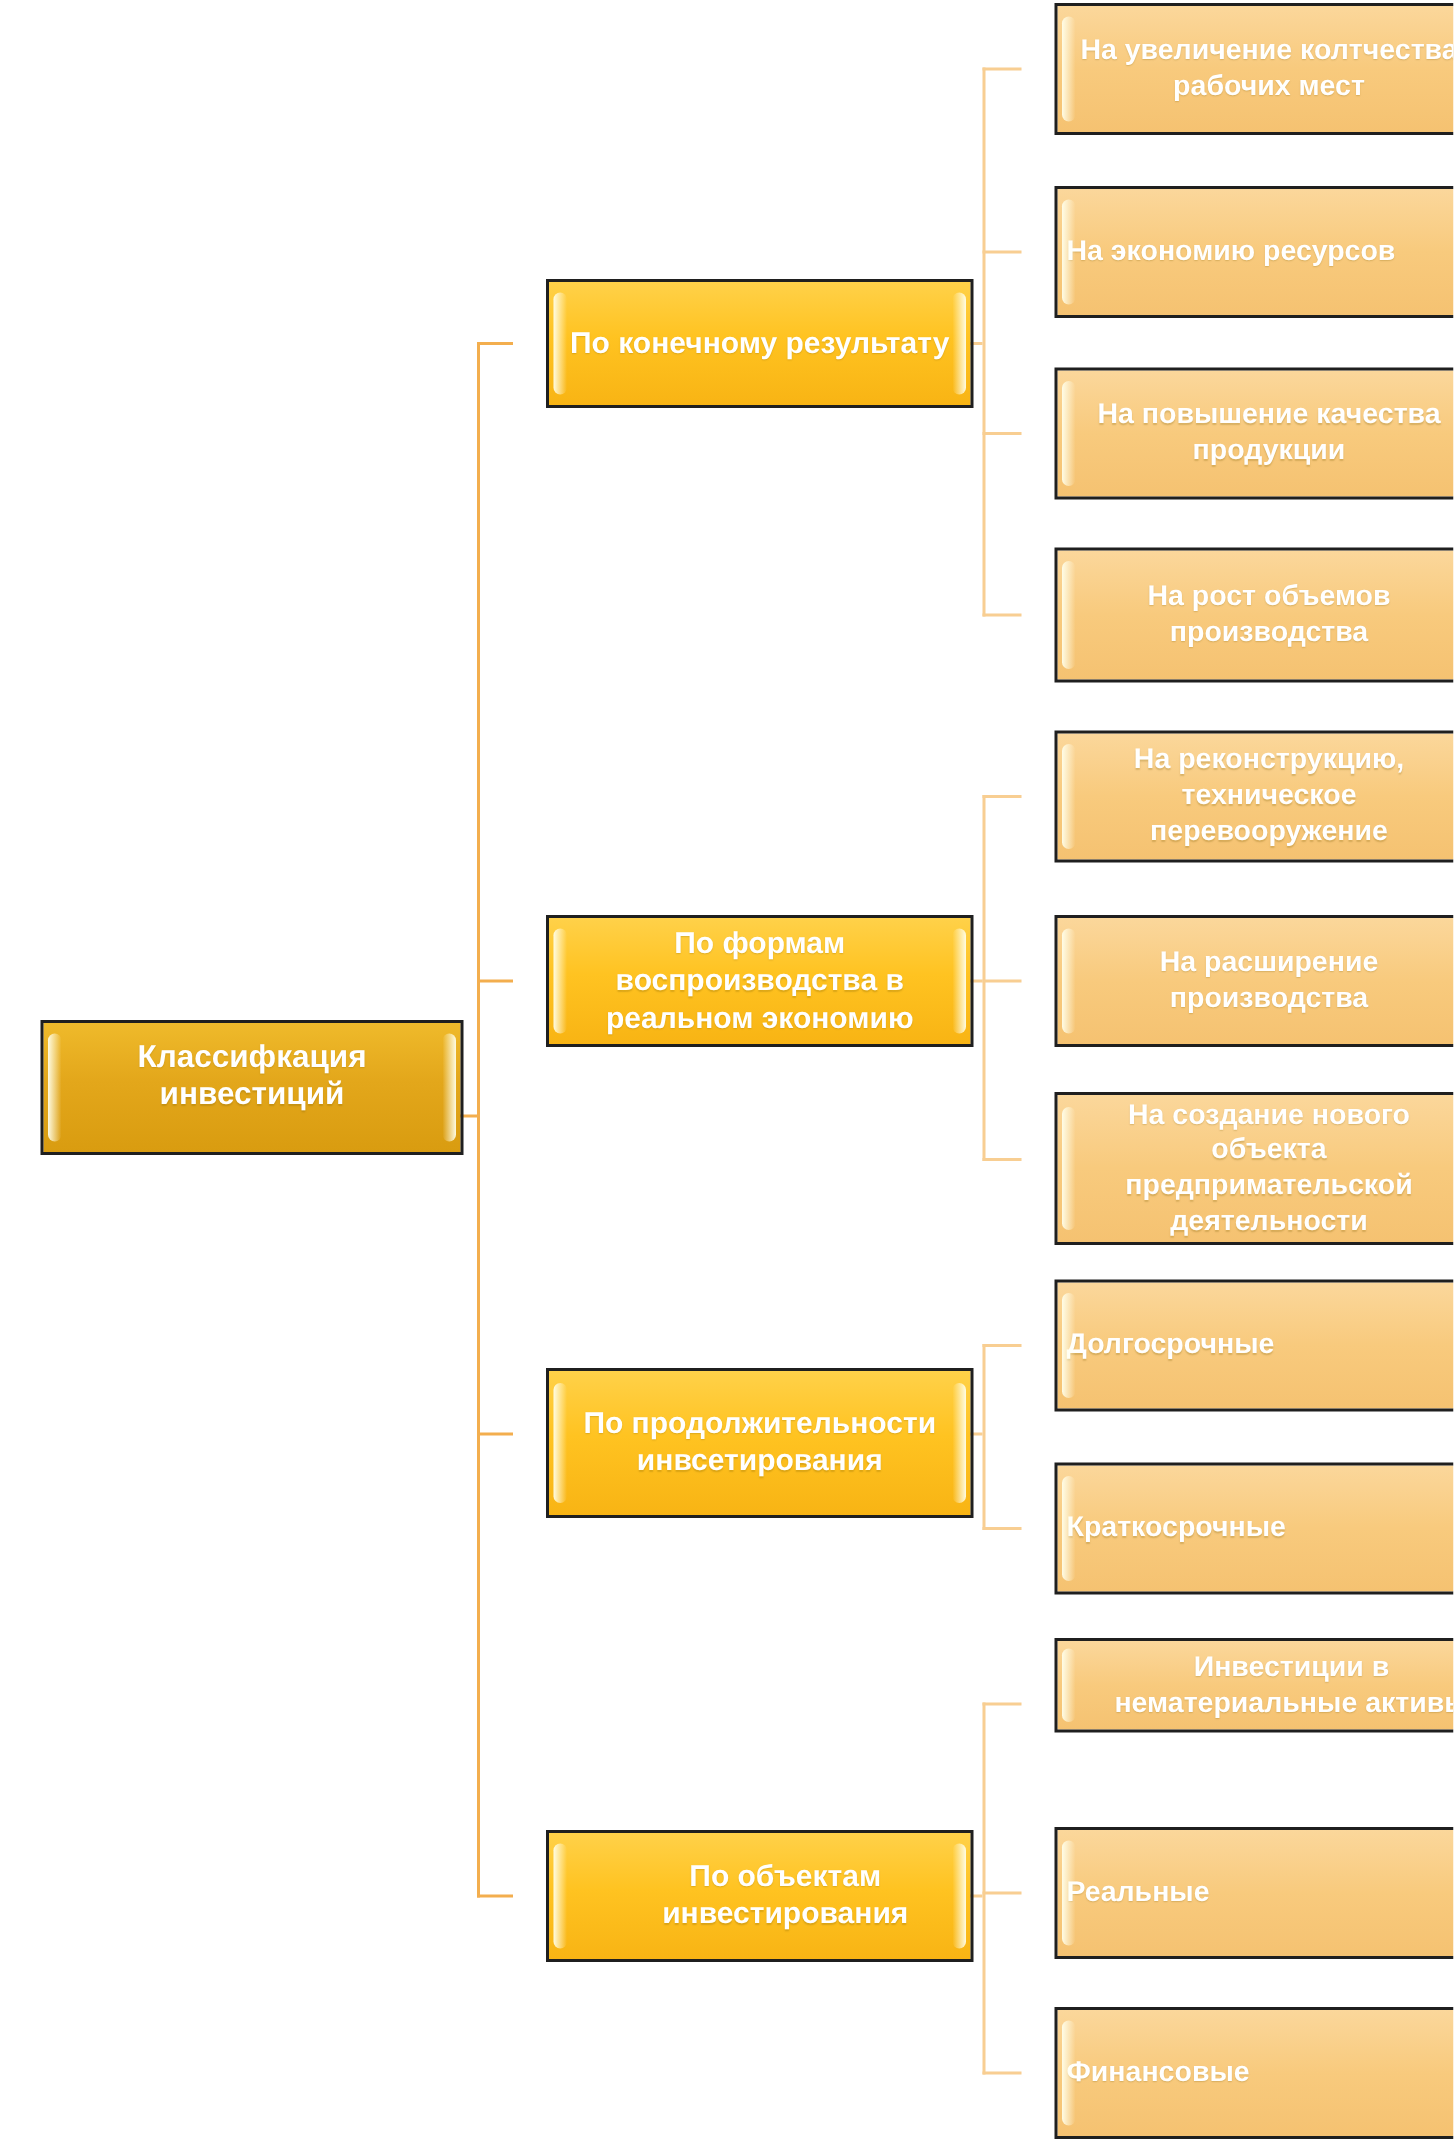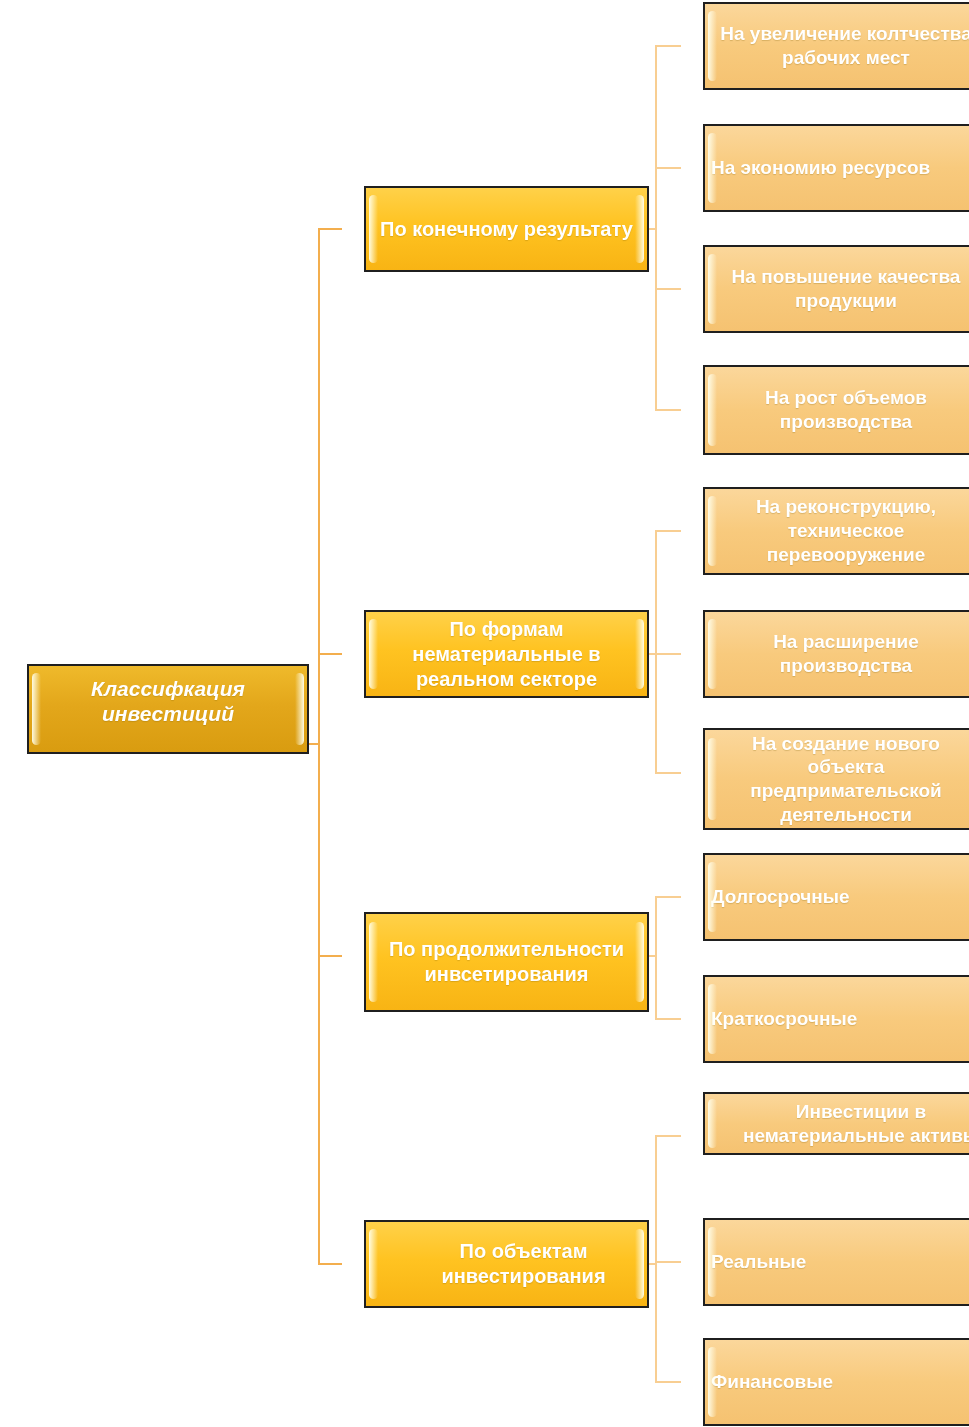--- a/index.html
+++ b/index.html
@@ -86,29 +86,29 @@
   <div class="line l2" style="left:655px;top:896px;width:2px;height:124px;"></div>
   <div class="line l2" style="left:655px;top:896px;width:26px;height:2px;"></div>
   <div class="line l2" style="left:655px;top:1018px;width:26px;height:2px;"></div>
 
   <div class="line l2" style="left:627px;top:1263px;width:28px;height:2px;"></div>
   <div class="line l2" style="left:655px;top:1135px;width:2px;height:248px;"></div>
   <div class="line l2" style="left:655px;top:1135px;width:26px;height:2px;"></div>
   <div class="line l2" style="left:655px;top:1261px;width:26px;height:2px;"></div>
   <div class="line l2" style="left:655px;top:1381px;width:26px;height:2px;"></div>
 
-  <div class="node root-node" style="left:5px;top:664px;width:282px;height:90px;font-style:italic;">
+  <div class="node root-node" style="left:5px;top:680px;width:282px;height:90px;">
     <span>Классифкация инвестиций</span>
   </div>
 
   <div class="node branch-node" style="left:342px;top:186px;width:285px;height:86px;">
     <span>По конечному результату</span>
   </div>
   <div class="node branch-node" style="left:342px;top:610px;width:285px;height:88px;">
-    <span>По формам нематериальные в реальном секторе</span>
+    <span>По формам воспроизводства в реальном экономию</span>
   </div>
   <div class="node branch-node" style="left:342px;top:912px;width:285px;height:100px;">
     <span>По продолжительности инвсетирования</span>
   </div>
   <div class="node branch-node" style="left:342px;top:1220px;width:285px;height:88px;padding-left:48px;">
     <span>По объектам инвестирования</span>
   </div>
 
   <div class="node leaf-node" style="left:681px;top:2px;width:286px;height:88px;">
     <span>На увеличение  колтчества рабочих мест</span>

